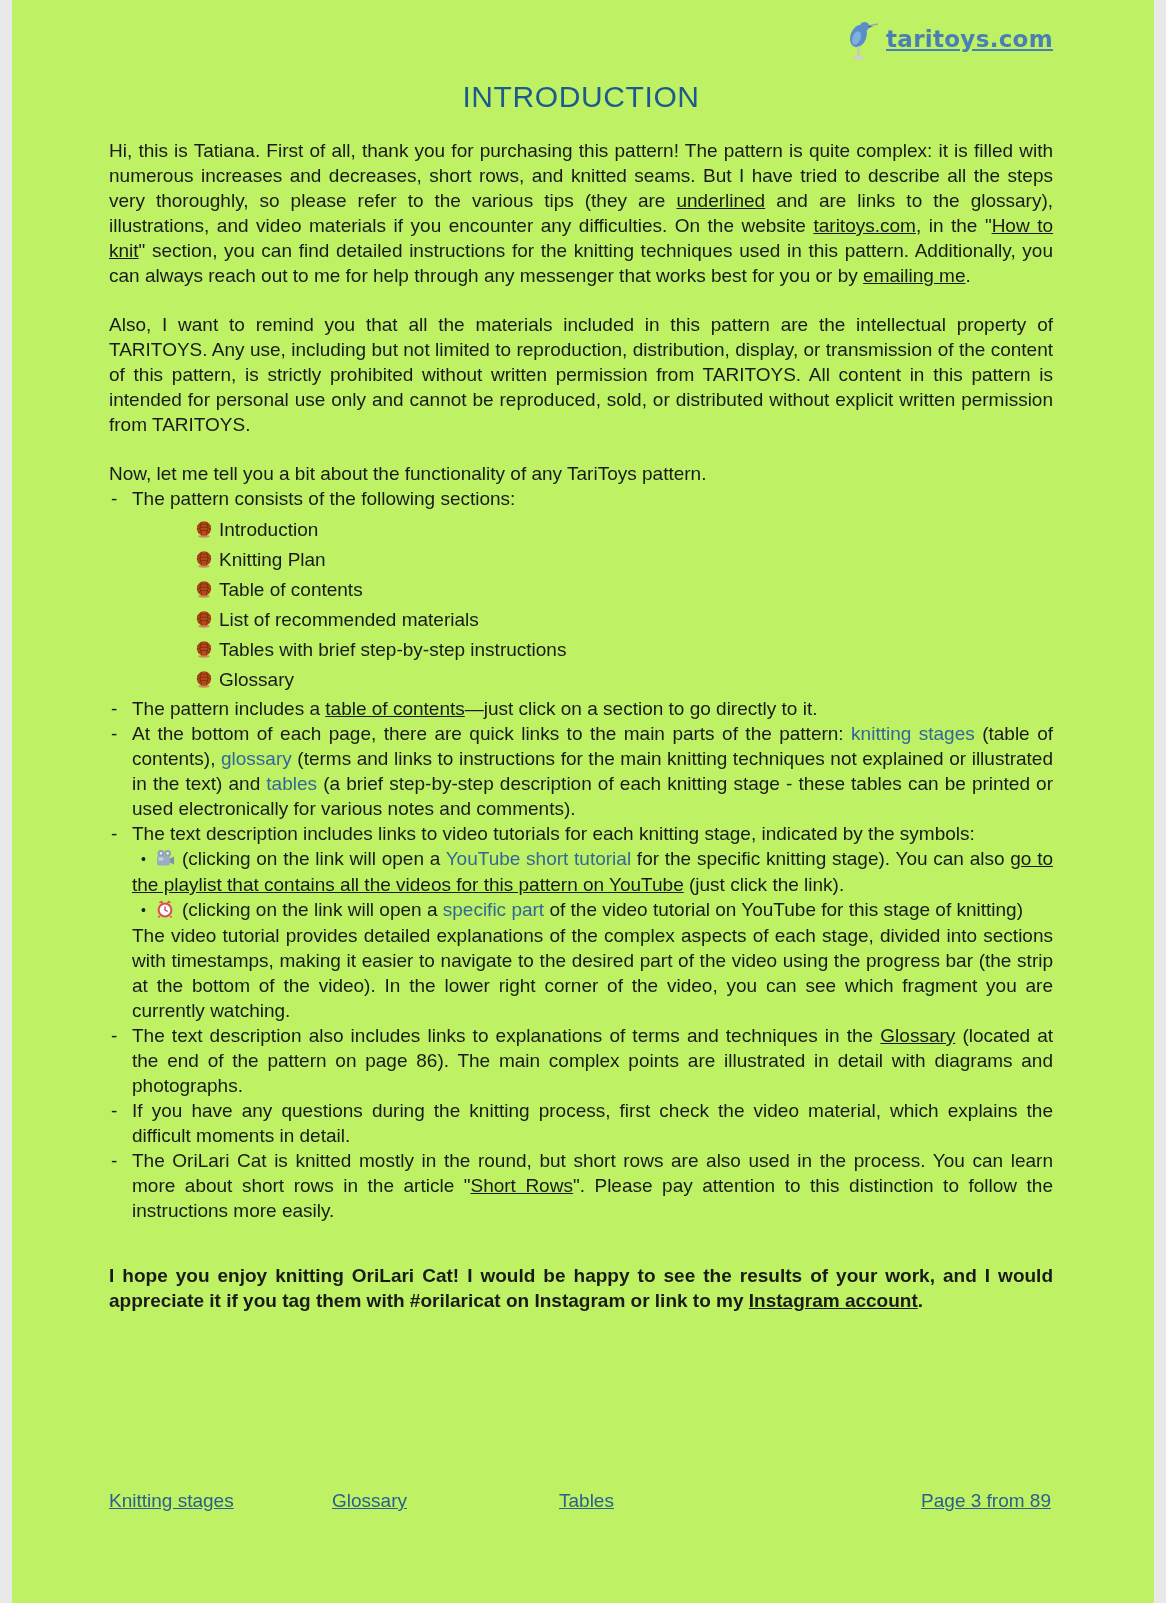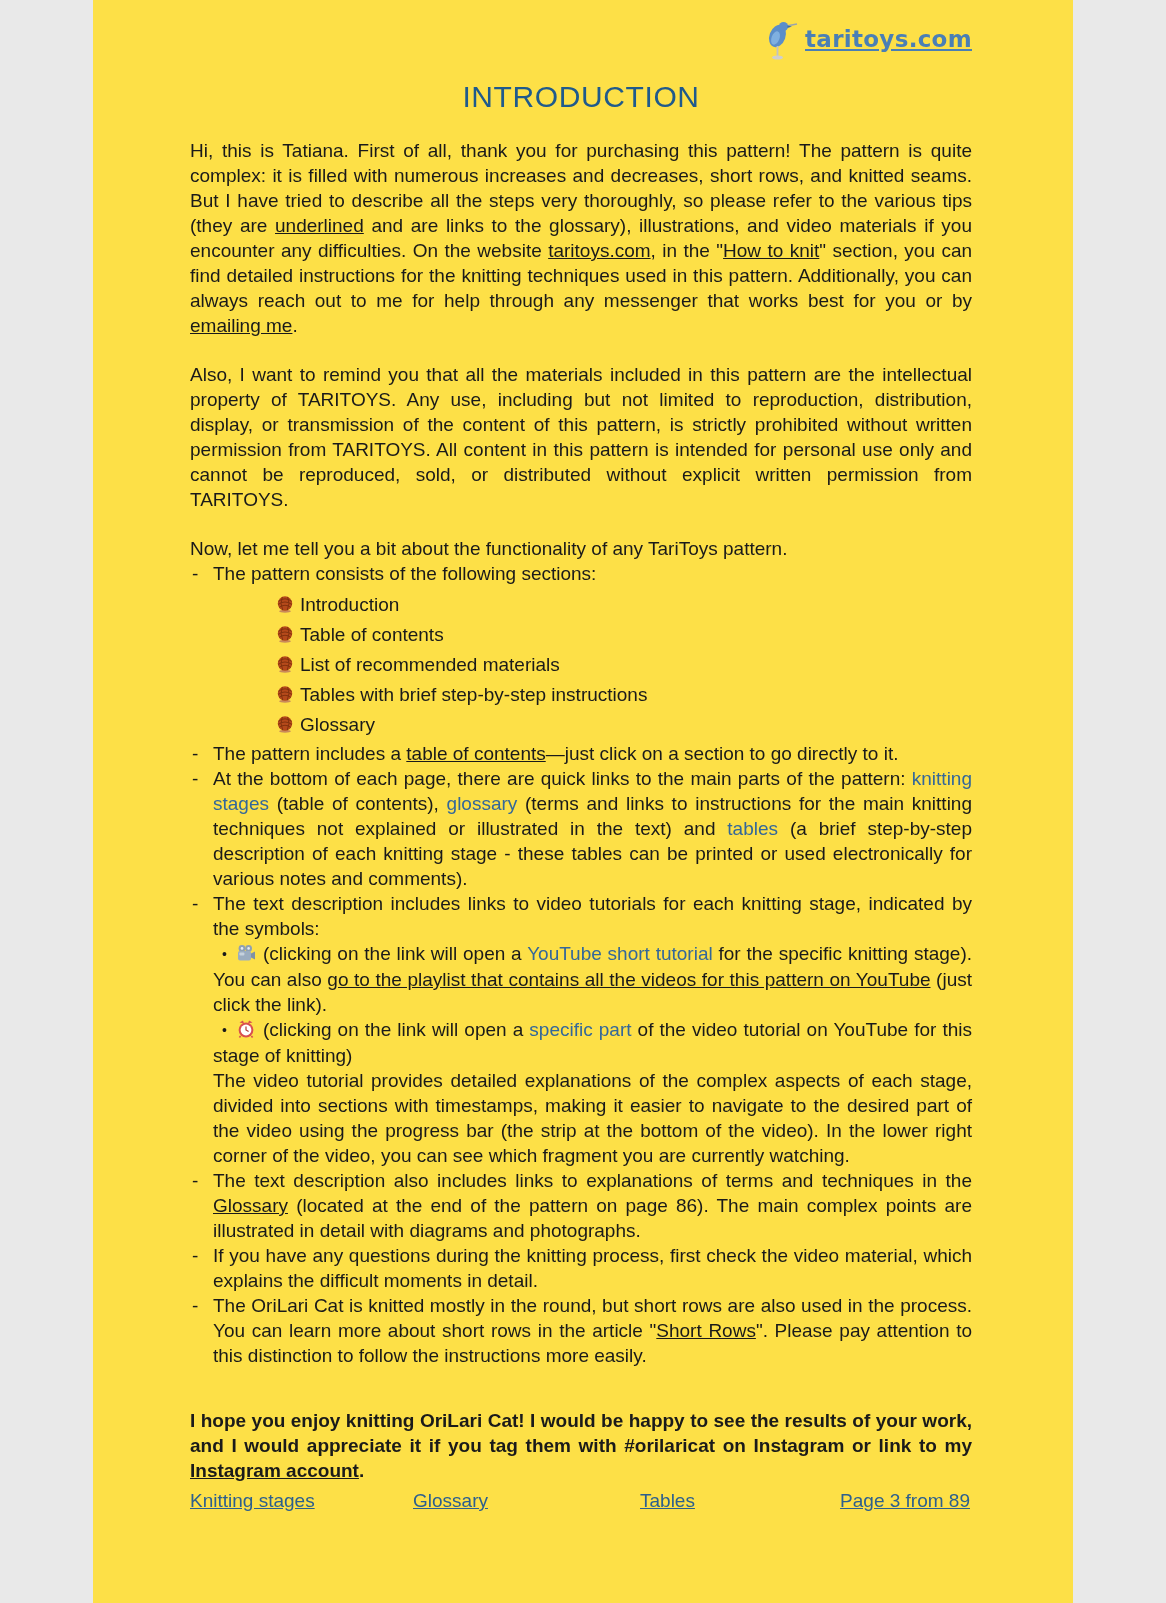--- a/index.html
+++ b/index.html
@@ -1,20 +1,20 @@
 <!DOCTYPE html>
 <html><head>
 <meta charset="utf-8">
 <style>
   html,body{margin:0;padding:0;background:#e9e9e9;}
   .page{
     position:relative;
-    width:980px;height:1603px;
+    width:1142px;height:1603px;
     margin:0 auto;
-    background:#fde047;
+    background:#bef264;
     font-family:"Liberation Sans","DejaVu Sans",sans-serif;
     font-size:19px;line-height:25px;
     color:#1a1a1a;
     overflow:hidden;
     box-sizing:border-box;
     padding:22px 101px 0 97px;
   }
   
   .header{position:absolute;top:16px;right:101px;display:flex;align-items:center;gap:6px;}
   .logo-bird{width:40px;height:46px;flex:0 0 auto;}
@@ -101,20 +101,30 @@
         <span>Introduction</span>
       </div>
       <div class="yarn-item">
         <span class="yarn-icon">
             <svg viewBox="0 0 20 20">
               <ellipse cx="10" cy="18" rx="6.5" ry="1.6" fill="#c98a5a"></ellipse>
               <circle cx="10" cy="9.5" r="8" fill="#b5491a"></circle>
               <path d="M2.6 7 Q10 1.5 17.4 7 M2.2 10.5 Q10 5 17.8 10.5 M3.4 13.8 Q10 9 16.6 13.8 M7 2.2 Q4 9.5 7.5 16.8 M13 2.2 Q16 9.5 12.5 16.8" stroke="#7c2f0c" stroke-width="1" fill="none"></path>
             </svg>
           </span>
+        <span>Knitting Plan</span>
+      </div>
+      <div class="yarn-item">
+        <span class="yarn-icon">
+            <svg viewBox="0 0 20 20">
+              <ellipse cx="10" cy="18" rx="6.5" ry="1.6" fill="#c98a5a"></ellipse>
+              <circle cx="10" cy="9.5" r="8" fill="#b5491a"></circle>
+              <path d="M2.6 7 Q10 1.5 17.4 7 M2.2 10.5 Q10 5 17.8 10.5 M3.4 13.8 Q10 9 16.6 13.8 M7 2.2 Q4 9.5 7.5 16.8 M13 2.2 Q16 9.5 12.5 16.8" stroke="#7c2f0c" stroke-width="1" fill="none"></path>
+            </svg>
+          </span>
         <span>Table of contents</span>
       </div>
       <div class="yarn-item">
         <span class="yarn-icon">
             <svg viewBox="0 0 20 20">
               <ellipse cx="10" cy="18" rx="6.5" ry="1.6" fill="#c98a5a"></ellipse>
               <circle cx="10" cy="9.5" r="8" fill="#b5491a"></circle>
               <path d="M2.6 7 Q10 1.5 17.4 7 M2.2 10.5 Q10 5 17.8 10.5 M3.4 13.8 Q10 9 16.6 13.8 M7 2.2 Q4 9.5 7.5 16.8 M13 2.2 Q16 9.5 12.5 16.8" stroke="#7c2f0c" stroke-width="1" fill="none"></path>
             </svg>
           </span>

